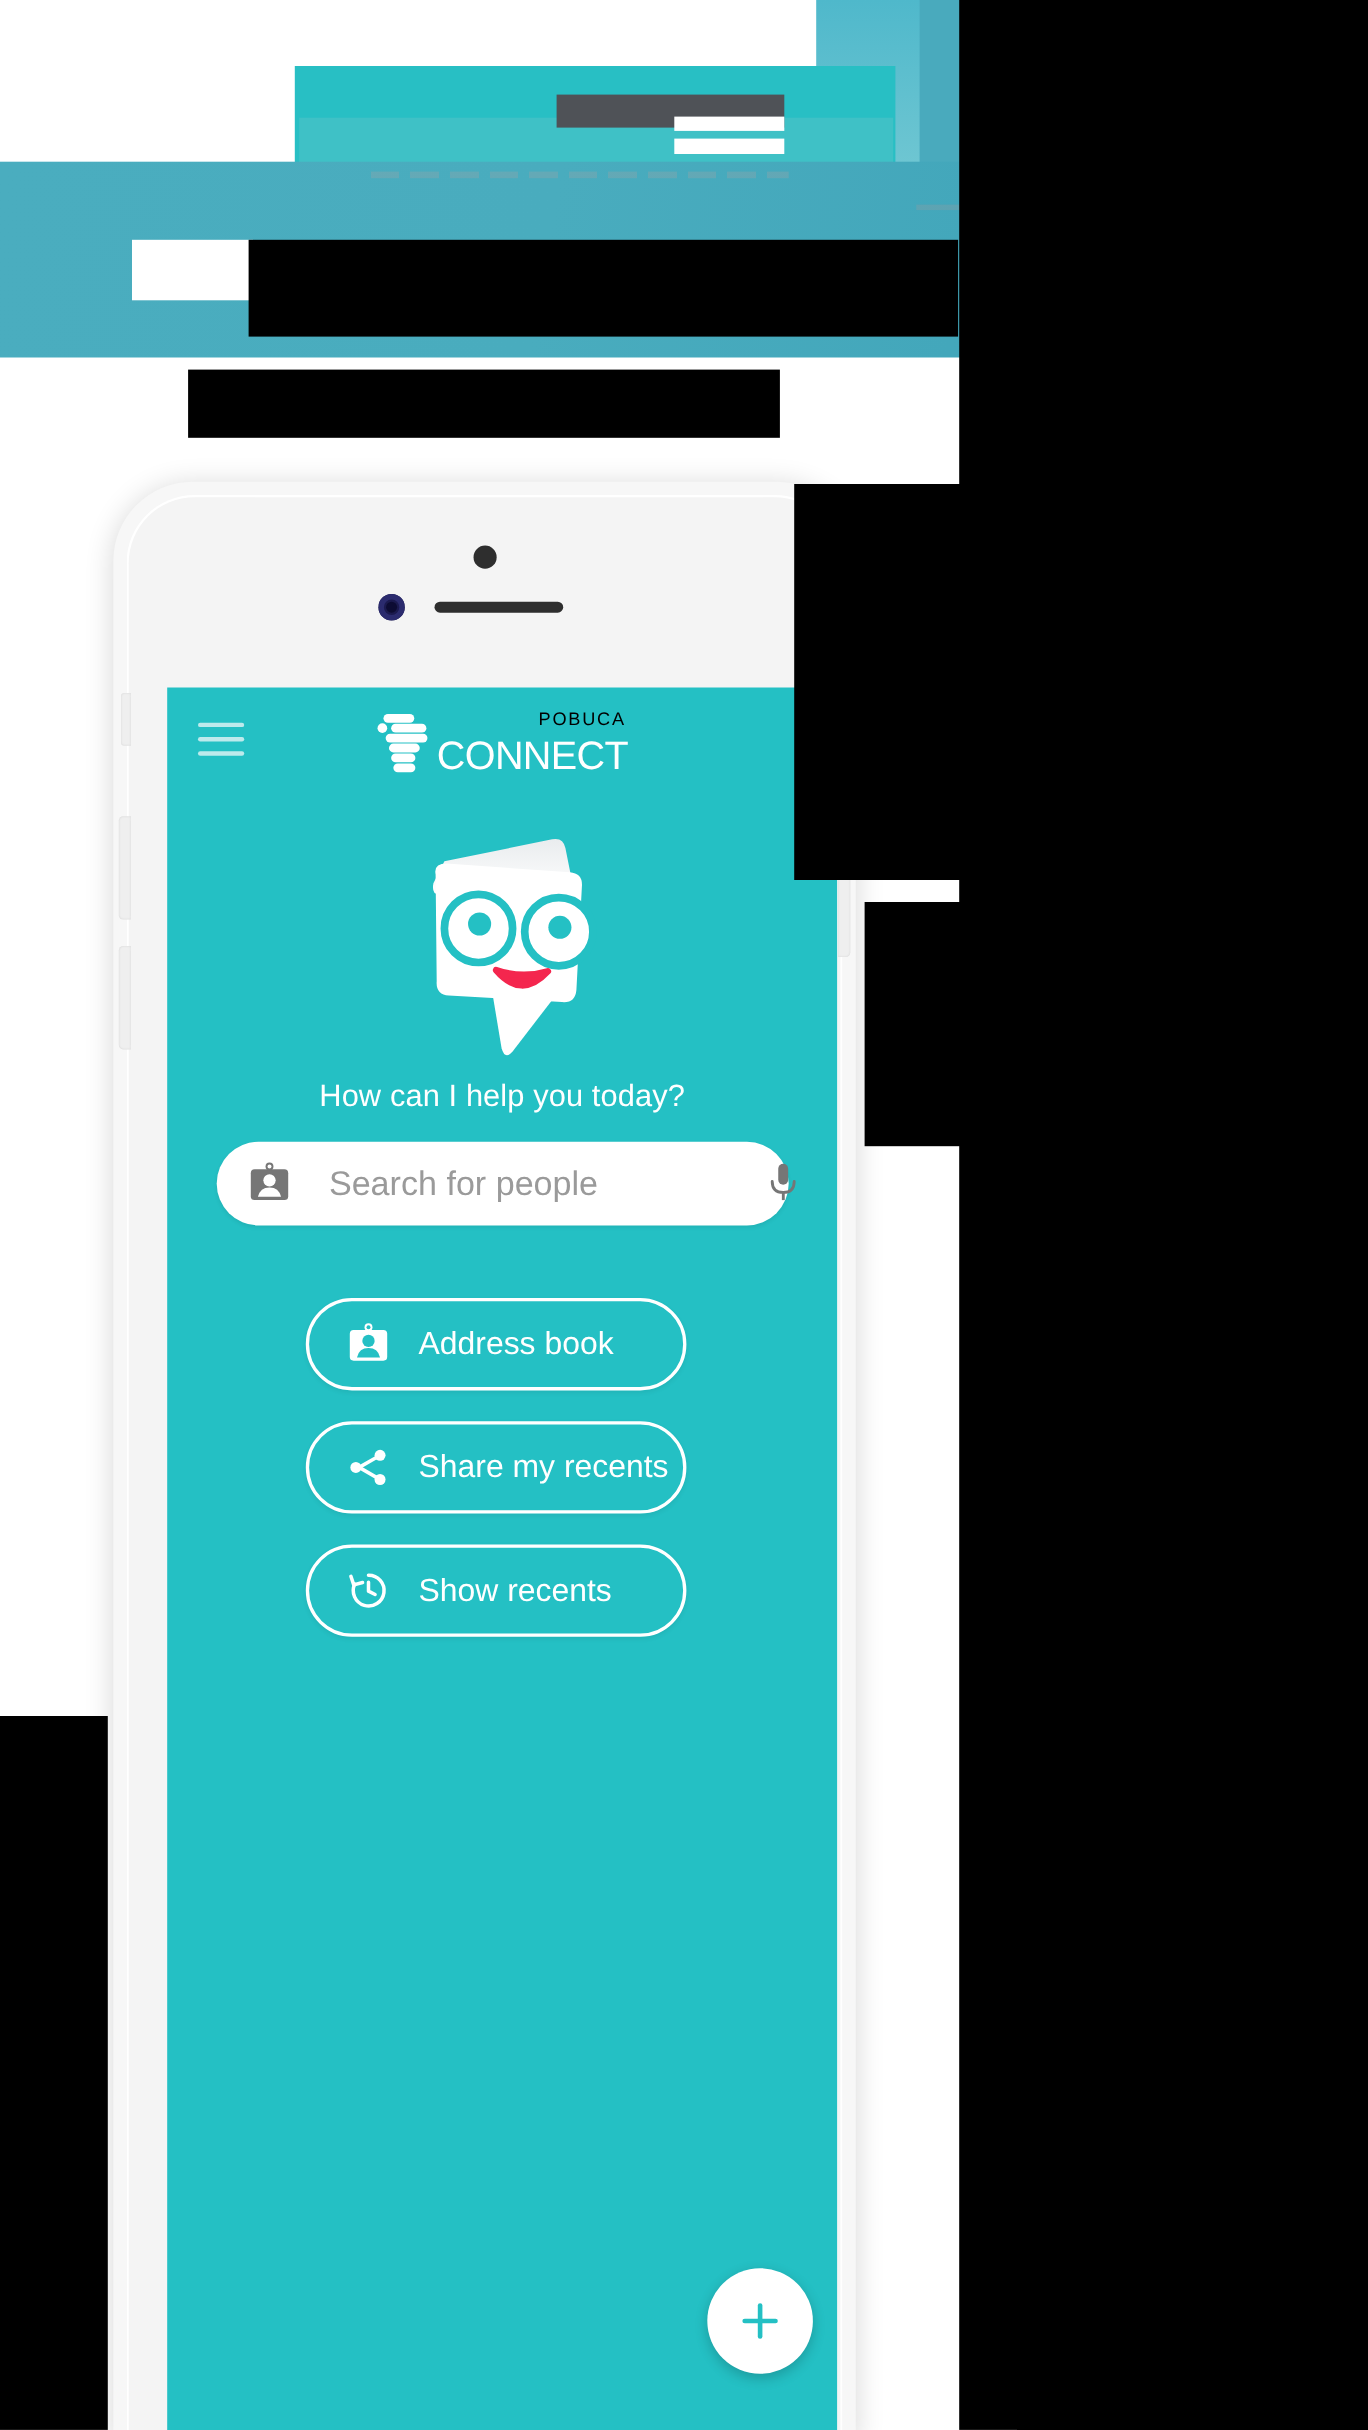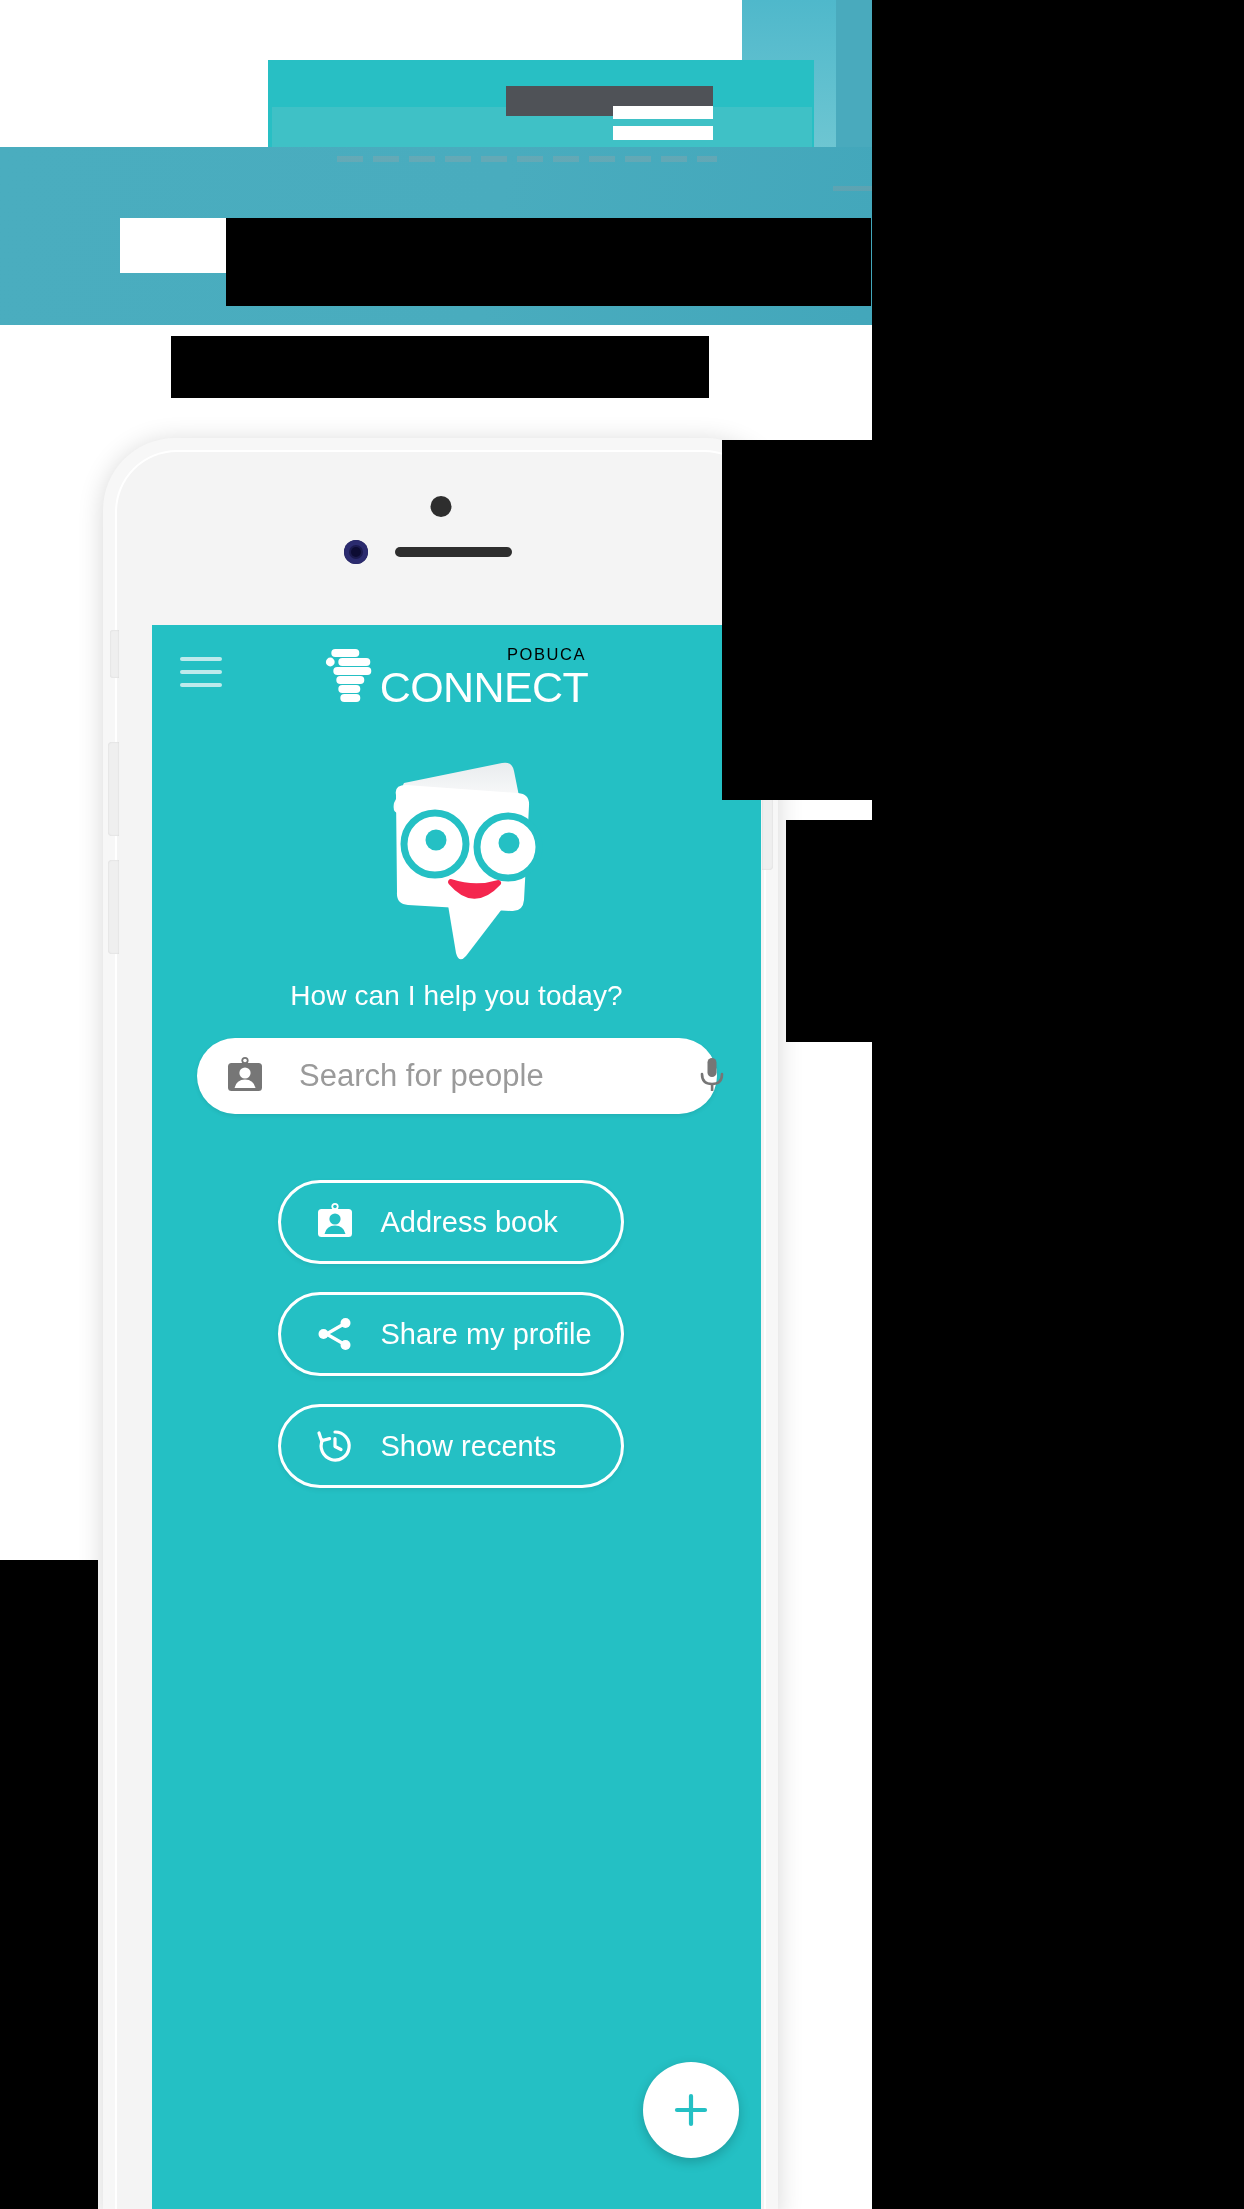--- a/index.html
+++ b/index.html
@@ -152,21 +152,21 @@
     position:absolute; left:50%; transform:translateX(-50%);
     top:22px; display:flex; align-items:flex-end;
   }
   .logo-mark { width:54px; height:62px; position:relative; margin-right:1px; }
   .logo-text { position:relative; }
   .logo-pobuca {
     position:absolute; right:2px; top:-20px;
     font-size:16.5px; letter-spacing:1.6px; color:#000000; font-weight:400;
   }
   .logo-connect {
-    font-size:43px; letter-spacing:-0.6px; color:#ffffff; font-weight:400;
+    font-size:36px; letter-spacing:-0.6px; color:#ffffff; font-weight:400;
     line-height:44px; display:block;
   }
 
   
   .mascot-wrap {
     position:absolute; left:0; right:0; top:132px;
     display:flex; justify-content:center;
   }
   .mascot { width:210px; height:205px; }
 
@@ -351,21 +351,21 @@
             <svg viewBox="0 0 40 40" width="40" height="40">
               <g fill="none" stroke="#ffffff" stroke-width="3.2" stroke-linecap="round">
                 <line x1="11.5" y1="20" x2="28" y2="10.5"></line>
                 <line x1="11.5" y1="20" x2="28" y2="29.5"></line>
               </g>
               <circle cx="8.5" cy="20" r="5" fill="#ffffff"></circle>
               <circle cx="30.5" cy="9" r="5" fill="#ffffff"></circle>
               <circle cx="30.5" cy="31" r="5" fill="#ffffff"></circle>
             </svg>
           </span>
-          <span class="a-label">Share my profile</span>
+          <span class="a-label">Share my recents</span>
         </div>
 
         <div class="action-btn">
           <span class="a-icon">
             <svg viewBox="0 0 40 40" width="40" height="40">
               <path d="M20 6 A14 14 0 1 1 7.5 14" fill="none" stroke="#ffffff" stroke-width="3.2" stroke-linecap="round"></path>
               <polyline points="4,7 6.6,14.8 14.6,12.6" fill="none" stroke="#ffffff" stroke-width="3.2" stroke-linecap="round" stroke-linejoin="round"></polyline>
               <polyline points="20,12.5 20,20.5 26,23.5" fill="none" stroke="#ffffff" stroke-width="3.2" stroke-linecap="round" stroke-linejoin="round"></polyline>
             </svg>
           </span>

